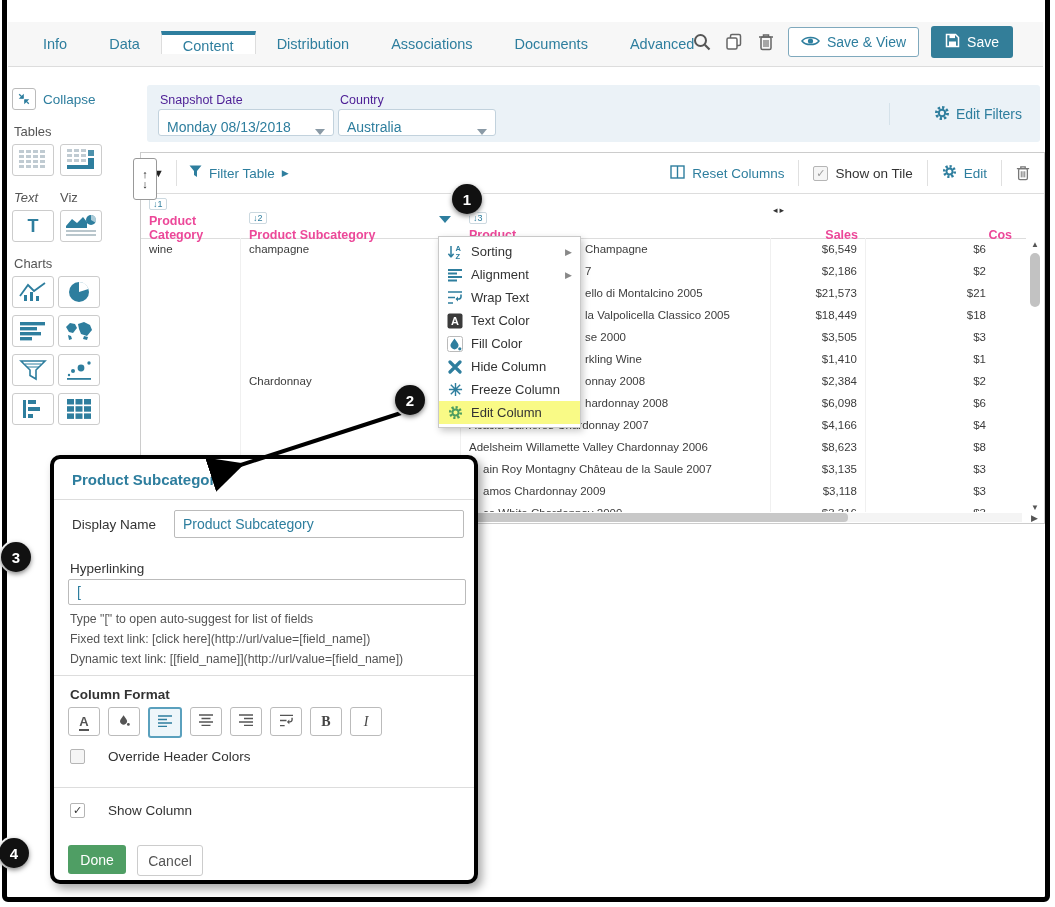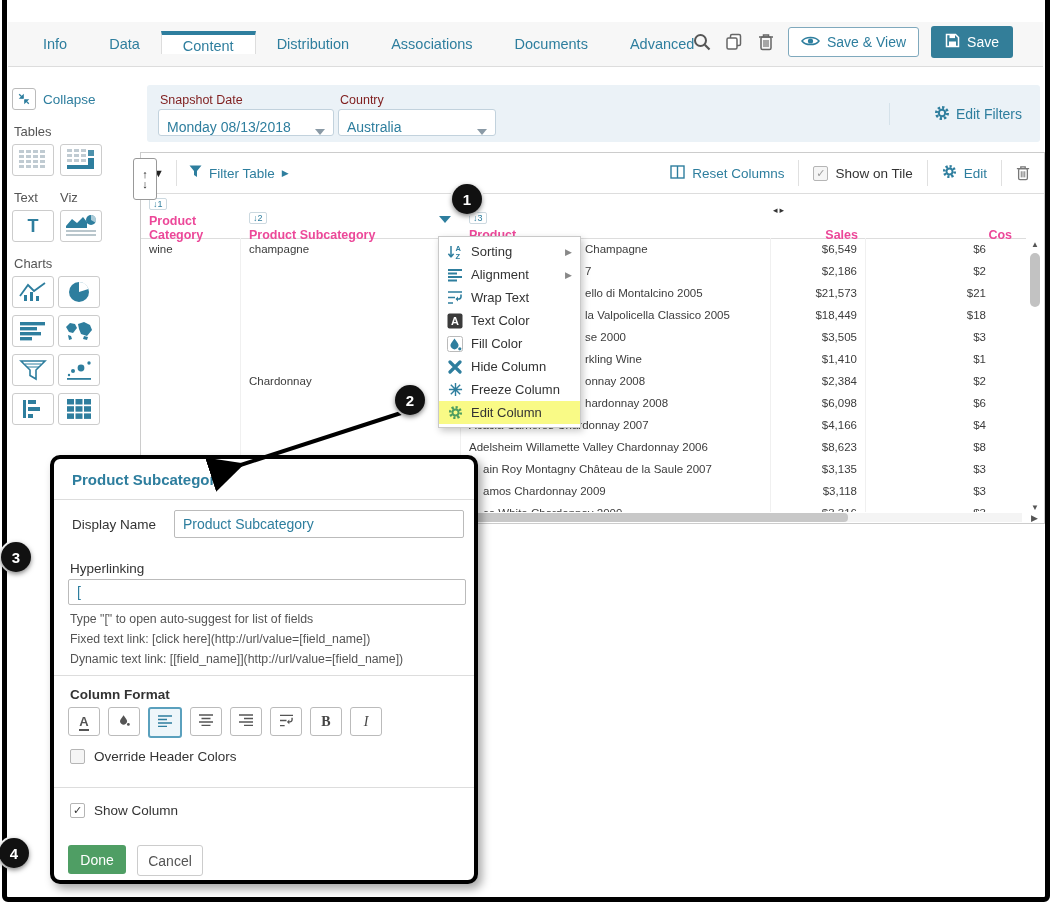--- a/index.html
+++ b/index.html
@@ -21,31 +21,31 @@
   .btn-save{display:flex;align-items:center;gap:7px;background:#337e99;color:#fff;font-size:14px;
             padding:7px 14px;border-radius:3px;}
   
   .sidebar{position:absolute;left:12px;top:88px;width:120px;z-index:5;}
   .collapse-row{display:flex;align-items:center;gap:7px;color:#2e7e9e;font-size:13.5px;}
   .collapse-box{width:22px;height:20px;border:1px solid #bbb;border-radius:3px;display:flex;
                 align-items:center;justify-content:center;background:#fff;}
   .side-label{font-size:13px;color:#555;margin:14px 0 5px 2px;}
   .dual{display:flex;gap:6px;}
   .dual-labels{display:flex;margin:14px 0 5px 2px;font-size:13px;color:#555;}
-  .dual-labels span:first-child{width:46px;}
+  .dual-labels span:first-child{width:46px;font-style:italic;}
   .tile{width:40px;height:30px;border:1px solid #ccc;border-radius:3px;background:#fff;display:flex;
         align-items:center;justify-content:center;}
   .tile-grid{display:grid;grid-template-columns:40px 40px;gap:6px;}
   .resize-handle{position:absolute;left:133px;top:158px;width:22px;height:40px;border:1px solid #999;
                  border-radius:3px;background:#fff;display:flex;flex-direction:column;align-items:center;
                  justify-content:center;font-size:11px;line-height:10px;color:#222;z-index:15;}
   
   .filterbar{position:absolute;left:147px;top:85px;width:893px;height:57px;background:#ebf2f7;
              border-radius:3px;z-index:5;}
-  .f-label{position:absolute;font-size:12.5px;color:#7f1d1d;}
+  .f-label{position:absolute;font-size:12.5px;color:#4c1d95;}
   .f-select{position:absolute;height:25px;background:#fff;border:1px solid #c2d2dd;border-radius:3px;
             display:flex;align-items:flex-end;justify-content:space-between;padding:0 8px;
             color:#2e7e9e;font-size:14px;}
   .editfilters{position:absolute;right:18px;top:18px;display:flex;align-items:center;gap:6px;
                color:#2e7e9e;font-size:14px;border-left:1px solid #d5e2ea;padding-left:44px;height:22px;}
   .caret{width:0;height:0;border-left:5px solid transparent;border-right:5px solid transparent;
          border-top:6px solid #8a9aa6;}
   
   .tableblock{position:absolute;left:140px;top:152px;width:903px;height:370px;border:1px solid #ccc;
               background:#fff;z-index:10;}
@@ -97,21 +97,21 @@
   .dlg-title{position:absolute;left:18px;top:12px;font-size:15px;font-weight:bold;color:#2e7e9e;}
   .dlg-hr{position:absolute;left:0;right:0;height:1px;background:#ddd;}
   .dlg-label{position:absolute;font-size:13.5px;color:#333;}
   .dlg-input{position:absolute;border:1px solid #bbb;border-radius:2px;background:#fff;color:#2e7e9e;
              font-size:14px;display:flex;align-items:center;padding:0 8px;}
   .dlg-help{position:absolute;left:16px;font-size:12.3px;color:#555;white-space:nowrap;}
   .fmt-row{position:absolute;left:14px;top:248px;display:flex;gap:8px;}
   .fmt-btn{width:30px;height:27px;border:1px solid #bbb;border-radius:3px;background:#fff;display:flex;
            align-items:center;justify-content:center;font-size:13px;color:#444;}
   .fmt-btn.active{border:2px solid #5aa0bd;background:#eef6fa;}
-  .chk-row{position:absolute;display:flex;align-items:center;gap:9px;font-size:13.5px;color:#333;justify-content:flex-end;}
+  .chk-row{position:absolute;display:flex;align-items:center;gap:23px;font-size:13.5px;color:#333;justify-content:flex-end;}
   .btn-done{position:absolute;left:14px;top:386px;width:58px;height:29px;background:#4f9e64;color:#fff;
             border-radius:3px;display:flex;align-items:center;justify-content:center;font-size:14px;}
   .btn-cancel{position:absolute;left:83px;top:386px;width:64px;height:29px;background:#fff;color:#555;
               border:1px solid #ccc;border-radius:3px;display:flex;align-items:center;justify-content:center;
               font-size:14px;}
   
   .num-circle{position:absolute;width:30px;height:30px;border-radius:50%;background:#111;color:#fff;
               font-size:15px;font-weight:bold;display:flex;align-items:center;justify-content:center;
               z-index:90;box-shadow:0 2px 5px rgba(0,0,0,.5), 0 0 0 2px #fff;}
   .arrow-svg{position:absolute;left:0;top:0;width:1055px;height:907px;pointer-events:none;z-index:80;}

